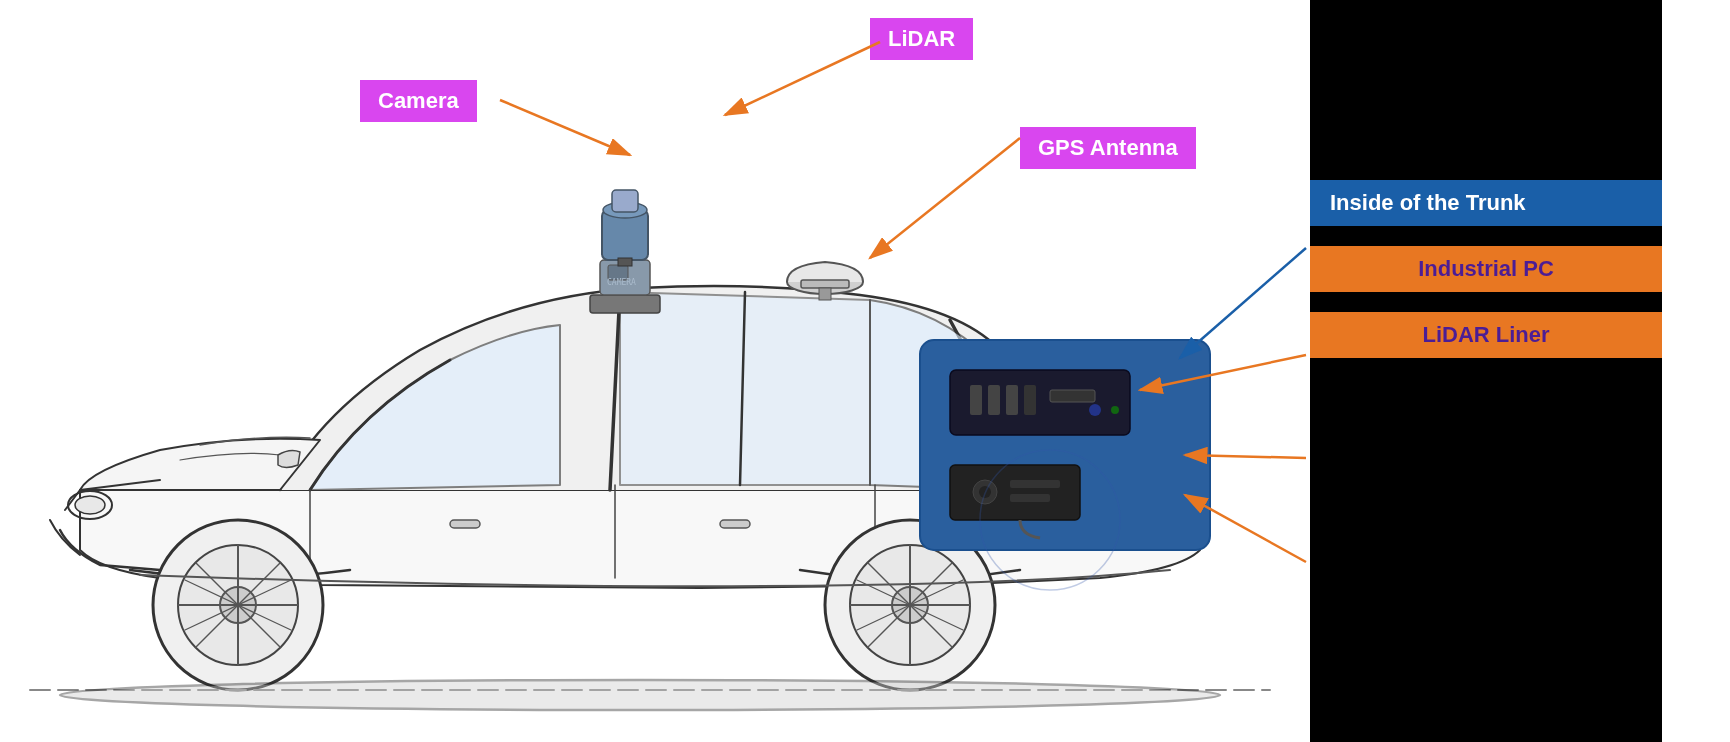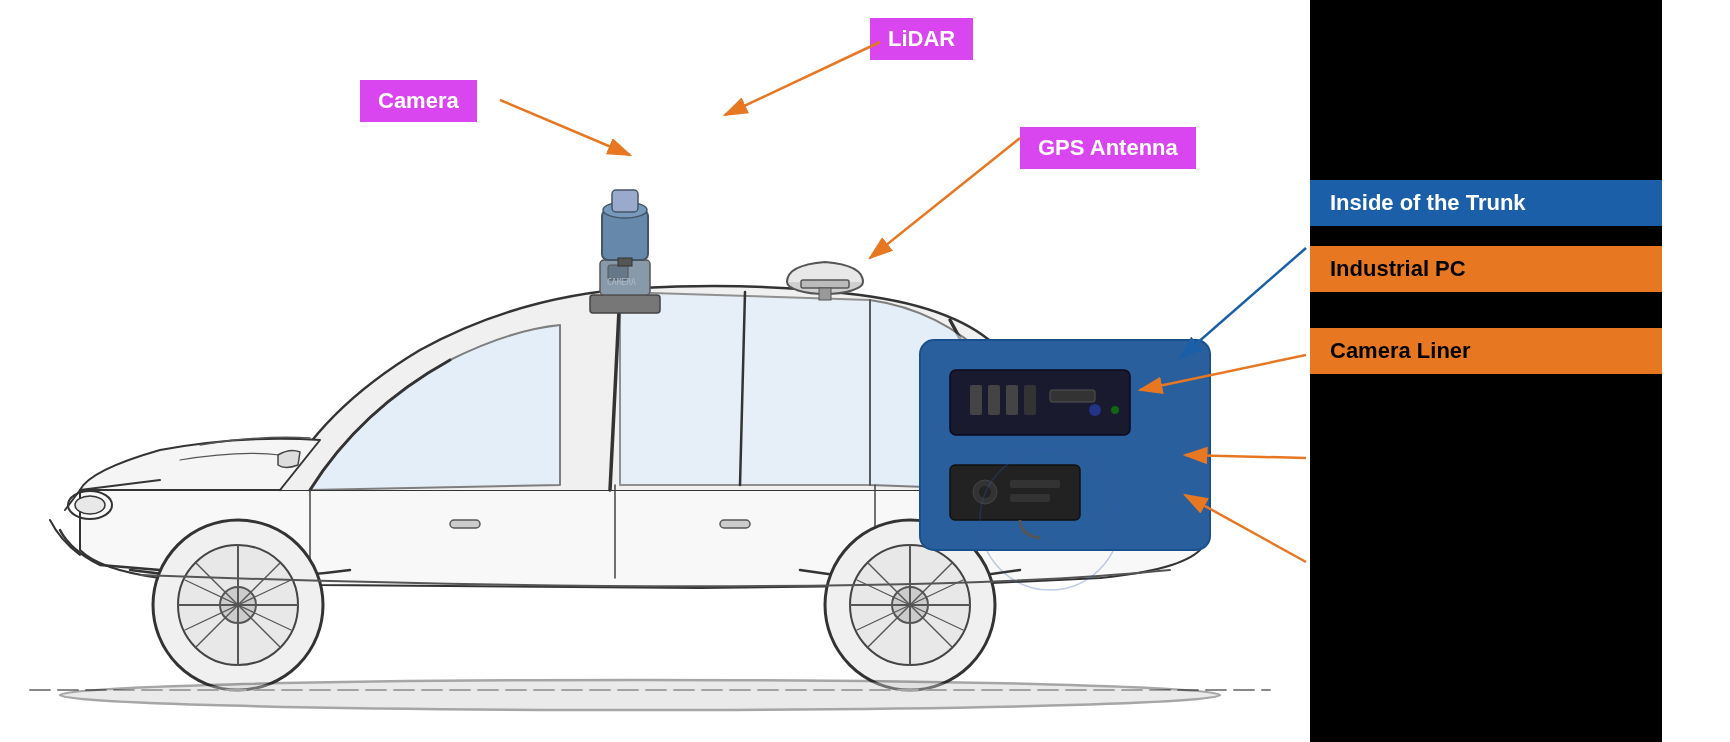--- a/index.html
+++ b/index.html
@@ -35,28 +35,28 @@
       display: flex;
       flex-direction: column;
       align-items: flex-start;
       padding: 180px 0 0 0;
       gap: 0;
     }
 
     
     .label-box {
       background: #E87722;
-      color: #000000;
+      color: #4c1d95;
       font-size: 22px;
       font-weight: bold;
       padding: 10px 20px;
       white-space: nowrap;
       width: 100%;
-      text-align: left;
-      margin-bottom: 36px;
+      text-align: center;
+      margin-bottom: 20px;
     }
 
     
     .label-box-blue {
       background: #1a5fa8;
       color: #ffffff;
       font-size: 22px;
       font-weight: bold;
       padding: 10px 20px;
       white-space: nowrap;
@@ -275,18 +275,18 @@
     </svg>
 
   </div>
 
   <div class="right-panel">
 
     <div class="label-box-blue">Inside of the Trunk</div>
 
     <div class="label-box">Industrial PC</div>
 
-    <div class="label-box">Camera Liner</div>
+    <div class="label-box">LiDAR Liner</div>
 
 
   </div>
 
 </div>
 
 </body></html>

